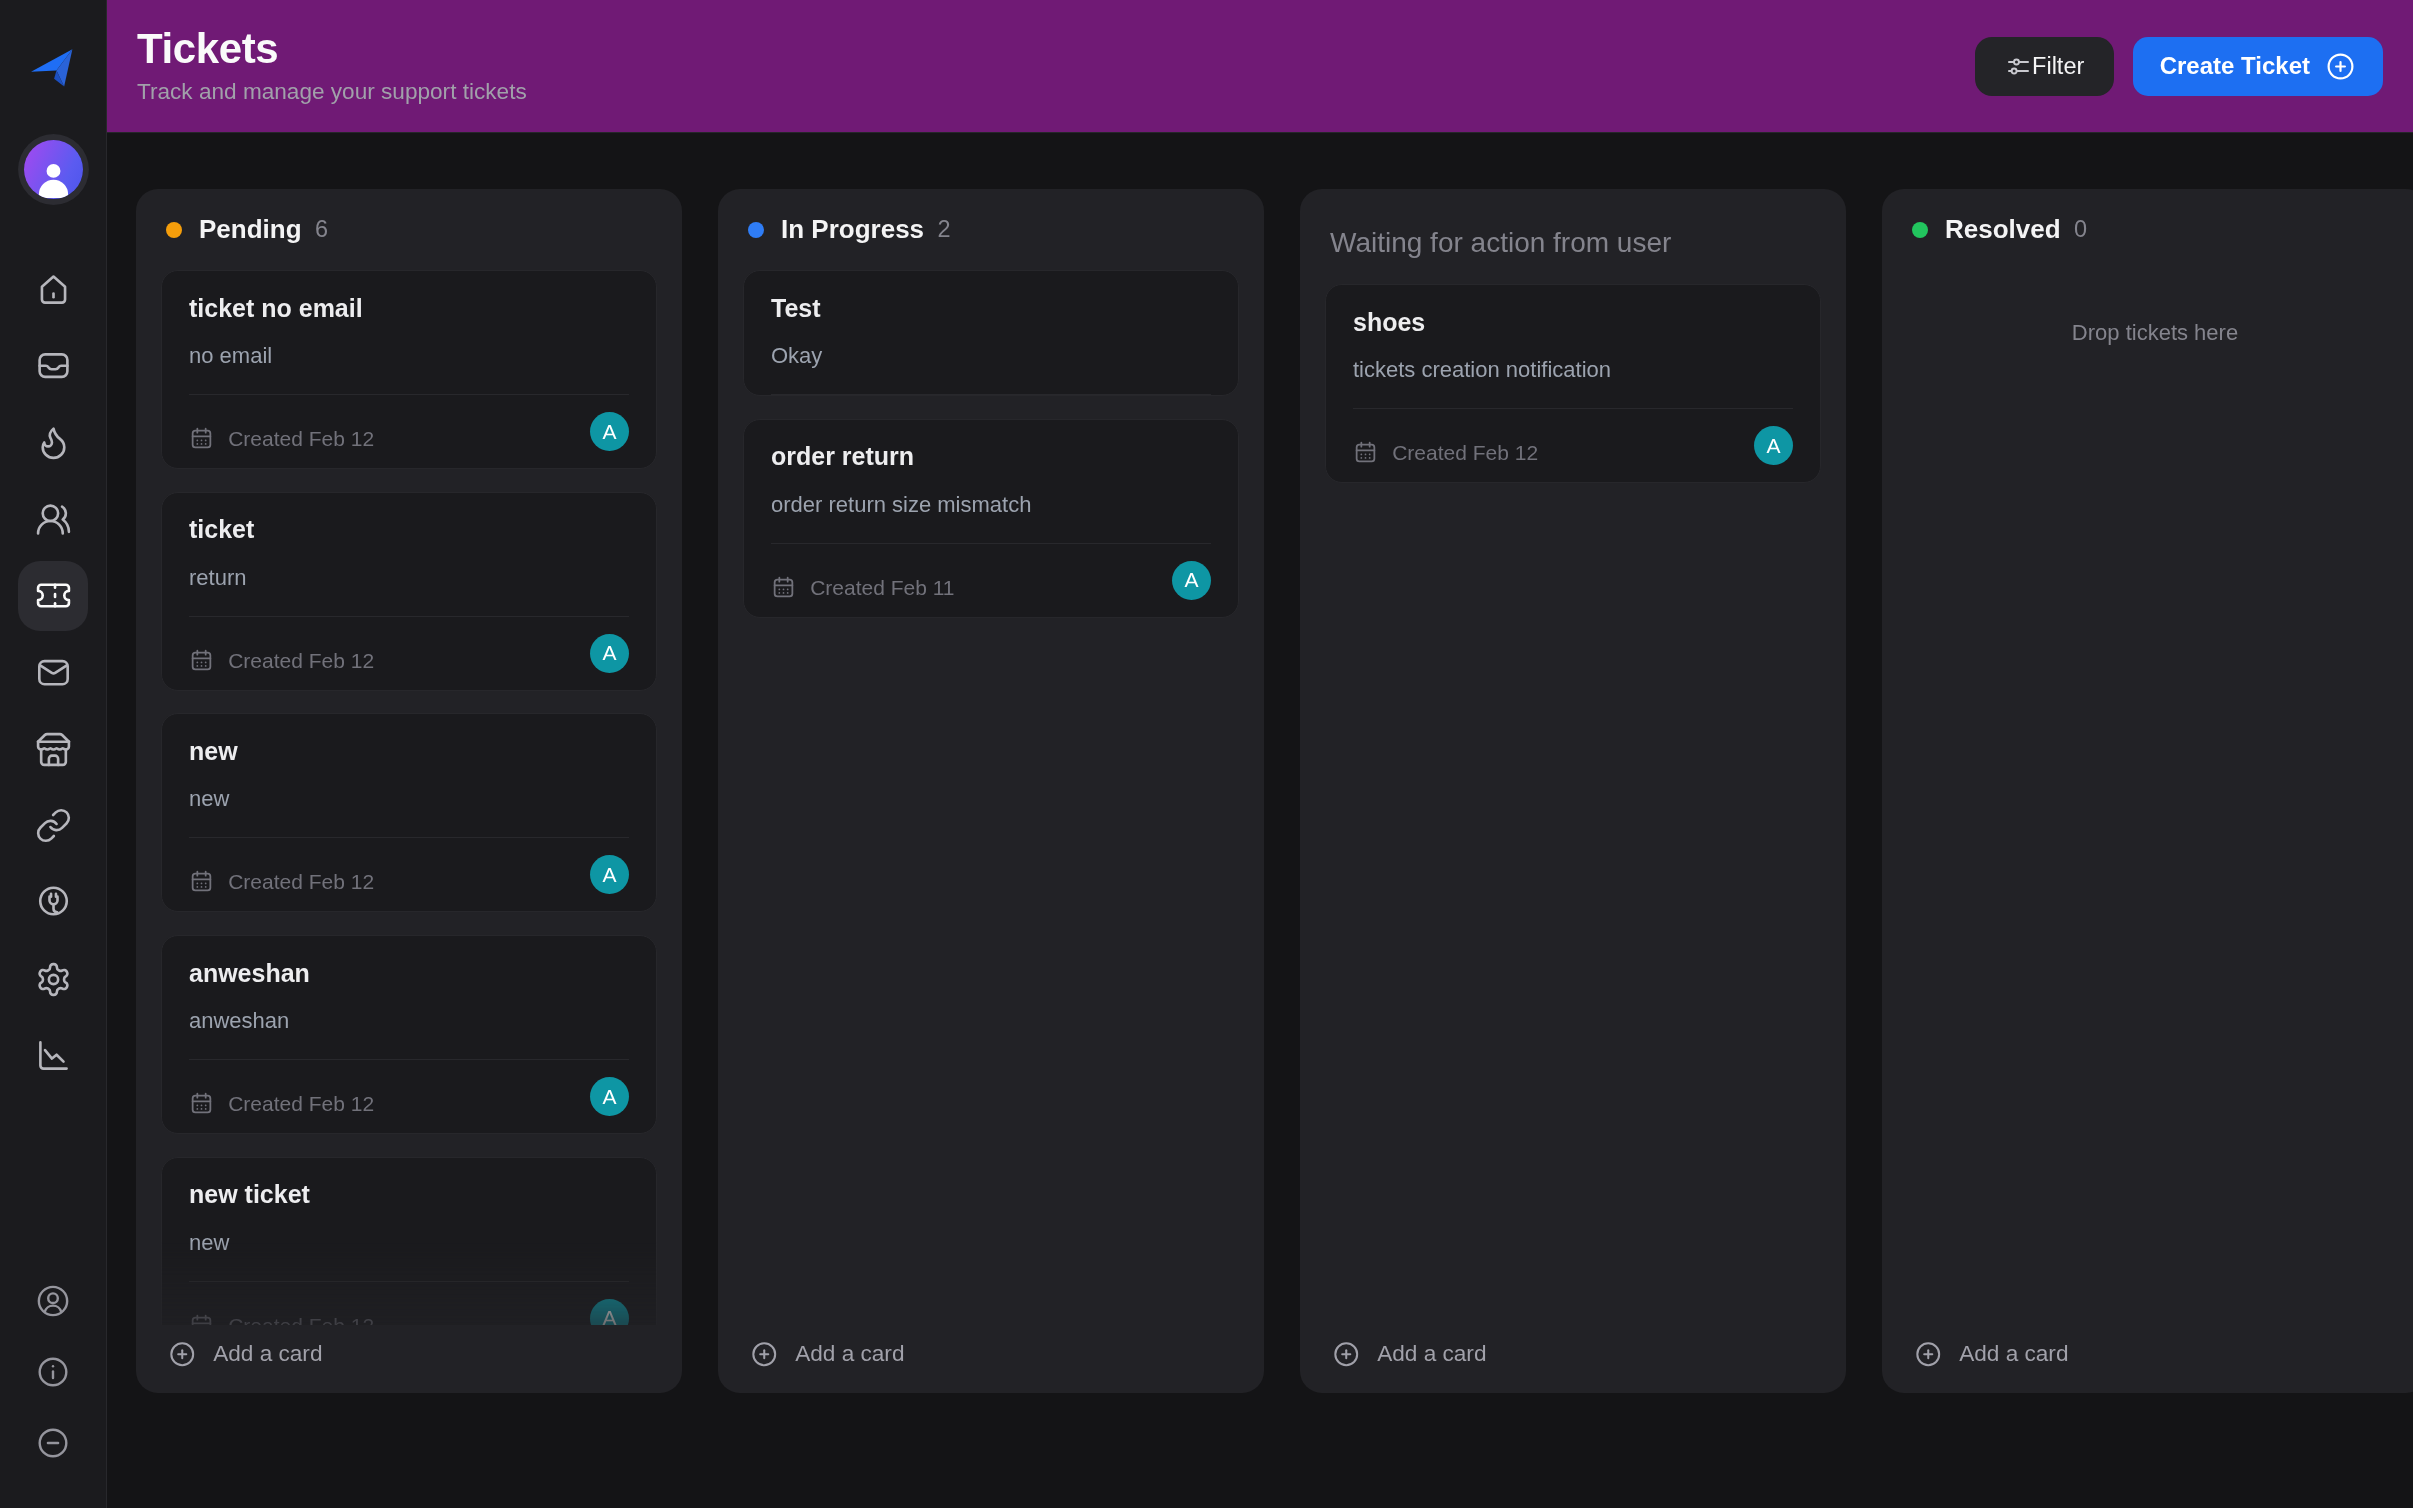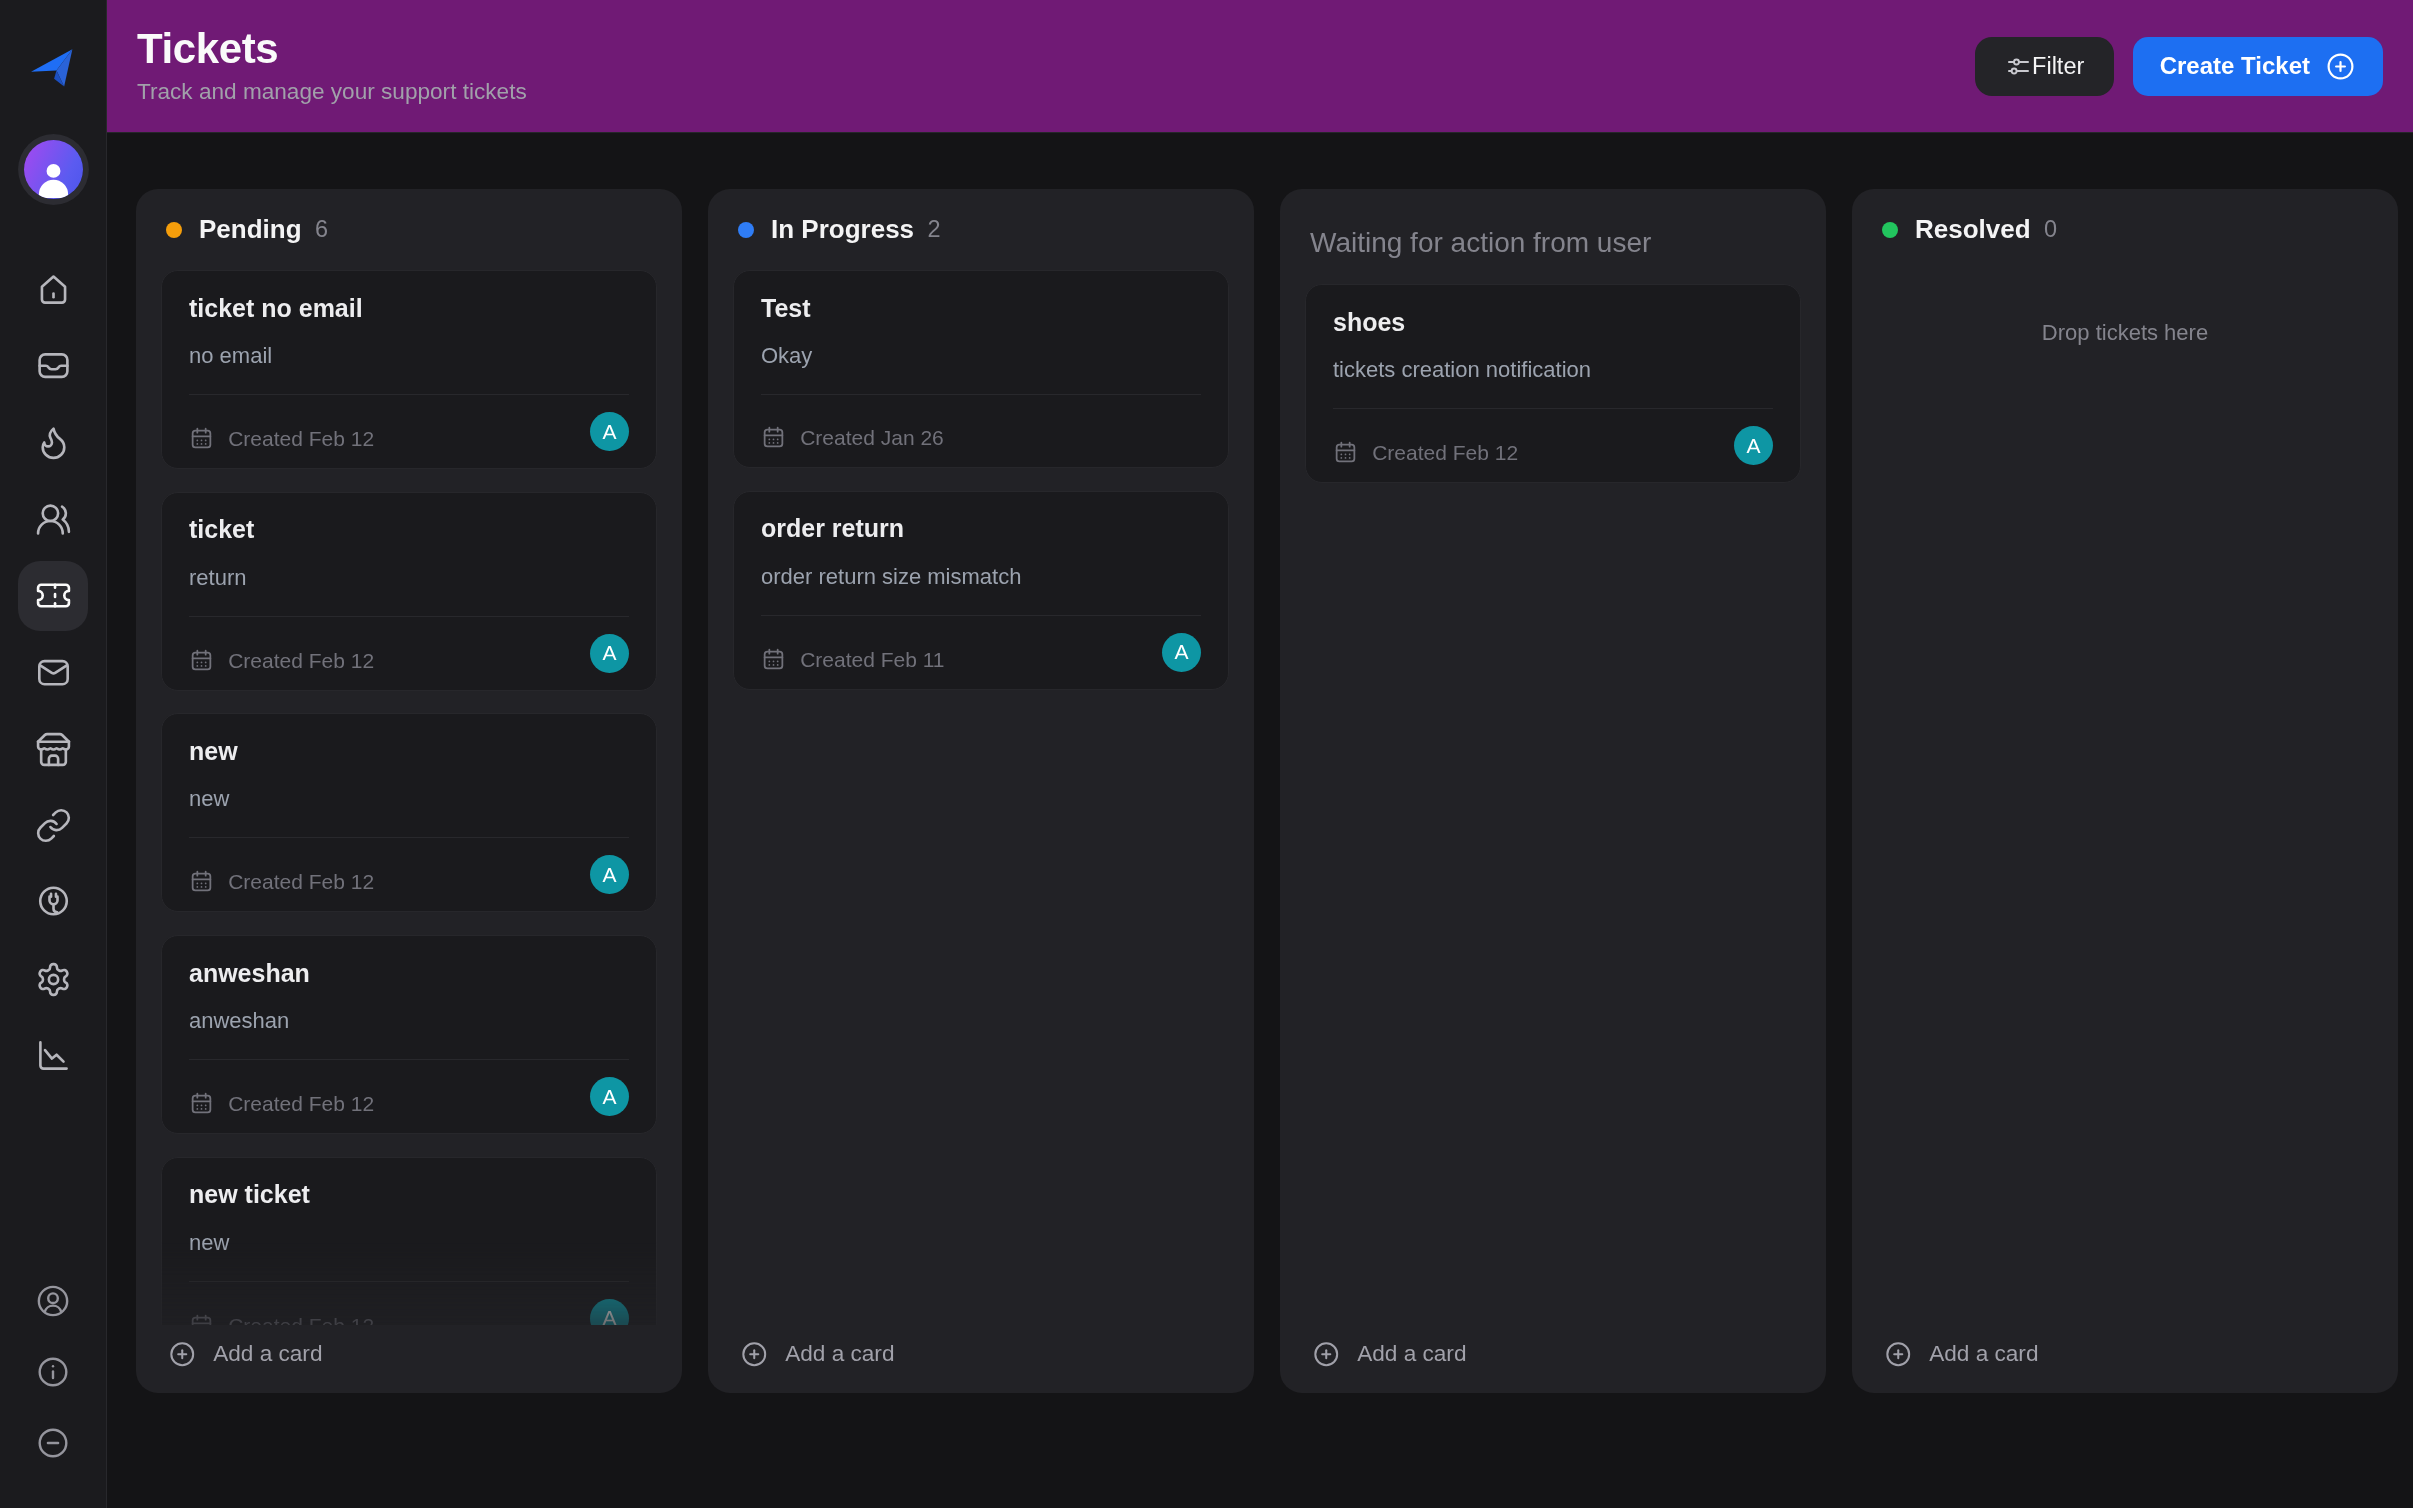--- a/index.html
+++ b/index.html
@@ -67,21 +67,21 @@
     background: #1d6ff2; color: #ffffff; font-size: 24px; font-weight: 600;
     display: flex; align-items: center; gap: 15px;
   }
   .btn-create svg { width: 31px; height: 31px; }
 
   
   .board {
     flex: 1;
     background: #141416;
     padding: 56px 28.5px 0 29px;
-    display: flex; gap: 26px;
+    display: flex; gap: 36px;
   }
   .column {
     width: 546px; min-width: 546px; height: 1204px;
     background: #222226; border-radius: 22px;
     padding: 25px 25px 20px;
     display: flex; flex-direction: column;
   }
   .col-head { display: flex; align-items: center; padding-left: 5px; }
   .dot { width: 16px; height: 16px; border-radius: 50%; margin-right: 17px; flex-shrink: 0; }
   .col-title { font-size: 26px; font-weight: 700; color: #f4f4f5; }
@@ -389,31 +389,20 @@
       <span class="col-title">In Progress</span>
       <span class="col-count">2</span>
     </div>
 
     <div class="cards">
 
   <article class="card">
     <div class="card-title">Test</div>
     <div class="card-desc">Okay</div>
     <div class="card-divider"></div>
-    <div class="card-footer">
-      <svg class="ico" viewBox="0 0 24 24">
-        <rect x="3.5" y="4.5" width="17" height="16" rx="2.6"></rect>
-        <path d="M8 2.6v3.8"></path>
-                <path d="M16 2.6v3.8"></path>
-                <path d="M3.5 10h17"></path>
-        <path d="M8 13.8h.01M12 13.8h.01M16 13.8h.01M8 17.2h.01M12 17.2h.01M16 17.2h.01"></path>
-      </svg>
-      <span class="card-date">Created Jan 26</span>
-
-    </div>
   </article>
 
   <article class="card">
     <div class="card-title">order return</div>
     <div class="card-desc">order return size mismatch</div>
     <div class="card-divider"></div>
     <div class="card-footer">
       <svg class="ico" viewBox="0 0 24 24">
         <rect x="3.5" y="4.5" width="17" height="16" rx="2.6"></rect>
         <path d="M8 2.6v3.8"></path>

